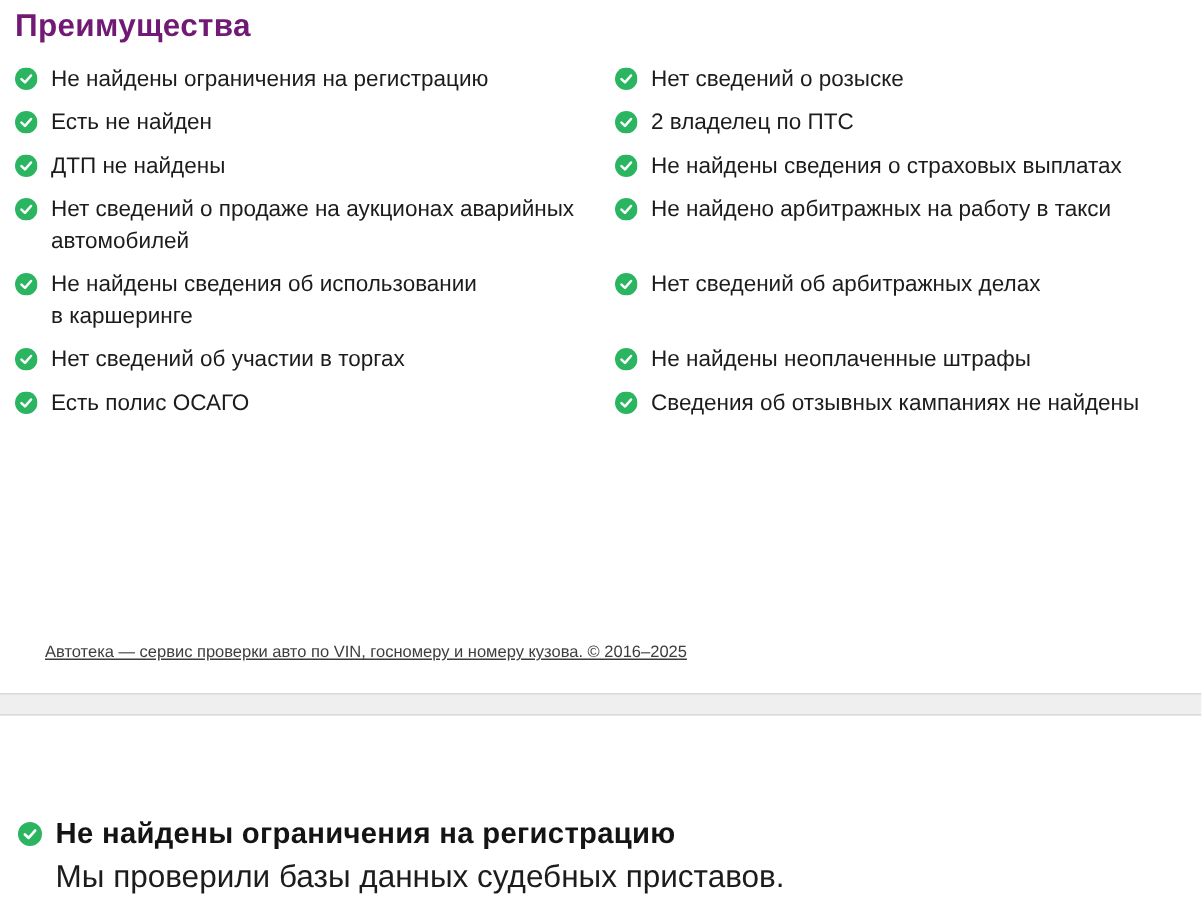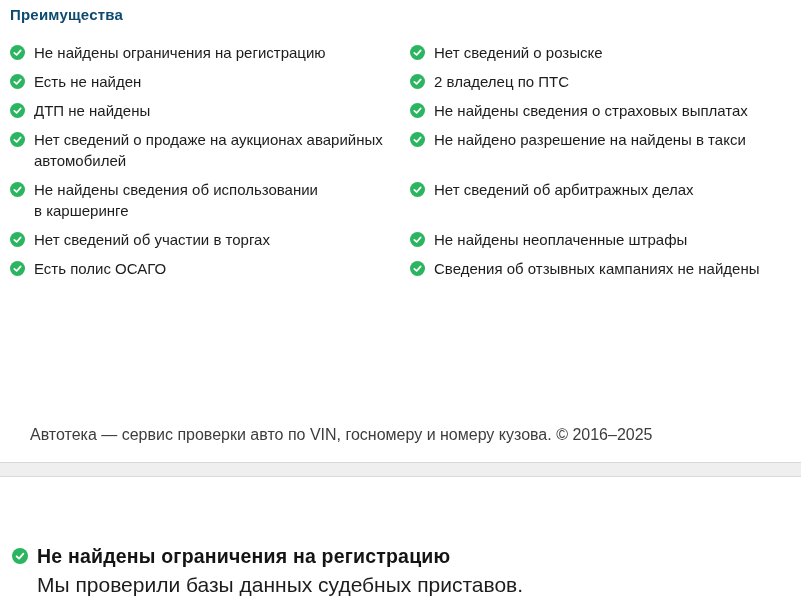--- a/index.html
+++ b/index.html
@@ -6,40 +6,40 @@
   .page{
     position:relative;
     width:801px;height:601px;
     background:#ffffff;
     font-family:"Liberation Sans",sans-serif;
     overflow:hidden;
   }
   .section-title{
     position:absolute;left:10px;top:6px;
     margin:0;
-    font-size:15px;font-weight:700;color:#0c4a6e;
+    font-size:21px;font-weight:700;color:#701a75;
     letter-spacing:.2px;
   }
   .adv-grid{
     position:absolute;left:10px;top:42px;
     display:grid;
     grid-template-columns:400px 381px;
     row-gap:8px;
     align-items:start;
   }
   .cell{display:flex;gap:9px;min-height:21px;}
   .check{flex:0 0 15px;width:15px;height:15px;margin-top:3px;display:block;}
   .check svg{display:block;}
   .cell-text{
     font-size:15px;line-height:21px;color:#1c1c1e;
     white-space:pre-line;
   }
   .footer-note{
     position:absolute;left:30px;top:427px;
-    font-size:16px;line-height:16px;color:#3d3d3d;
+    font-size:11px;line-height:16px;color:#3d3d3d;text-decoration:underline;
   }
   .seam{
     position:absolute;left:0;top:462px;width:801px;height:15px;
     box-sizing:border-box;
     background:#efefef;
     border-top:1px solid #d9d9d9;
     border-bottom:1px solid #d9d9d9;
   }
   .detail-head{
     position:absolute;left:12px;top:545px;
@@ -128,21 +128,21 @@
         <span class="cell-text">Нет сведений о продаже на аукционах аварийных
 автомобилей</span>
       </div>
       <div class="cell">
         <span class="check">
           <svg width="15" height="15" viewBox="0 0 16 16">
             <circle cx="8" cy="8" r="8" fill="#2bb561"></circle>
             <path d="M4.6 8.3 L7.1 10.6 L11.4 5.7" stroke="#ffffff" stroke-width="1.8" fill="none" stroke-linecap="round" stroke-linejoin="round"></path>
           </svg>
         </span>
-        <span class="cell-text">Не найдено разрешение на найдены в такси</span>
+        <span class="cell-text">Не найдено арбитражных на работу в такси</span>
       </div>
       <div class="cell">
         <span class="check">
           <svg width="15" height="15" viewBox="0 0 16 16">
             <circle cx="8" cy="8" r="8" fill="#2bb561"></circle>
             <path d="M4.6 8.3 L7.1 10.6 L11.4 5.7" stroke="#ffffff" stroke-width="1.8" fill="none" stroke-linecap="round" stroke-linejoin="round"></path>
           </svg>
         </span>
         <span class="cell-text">Не найдены сведения об использовании
 в каршеринге</span>

